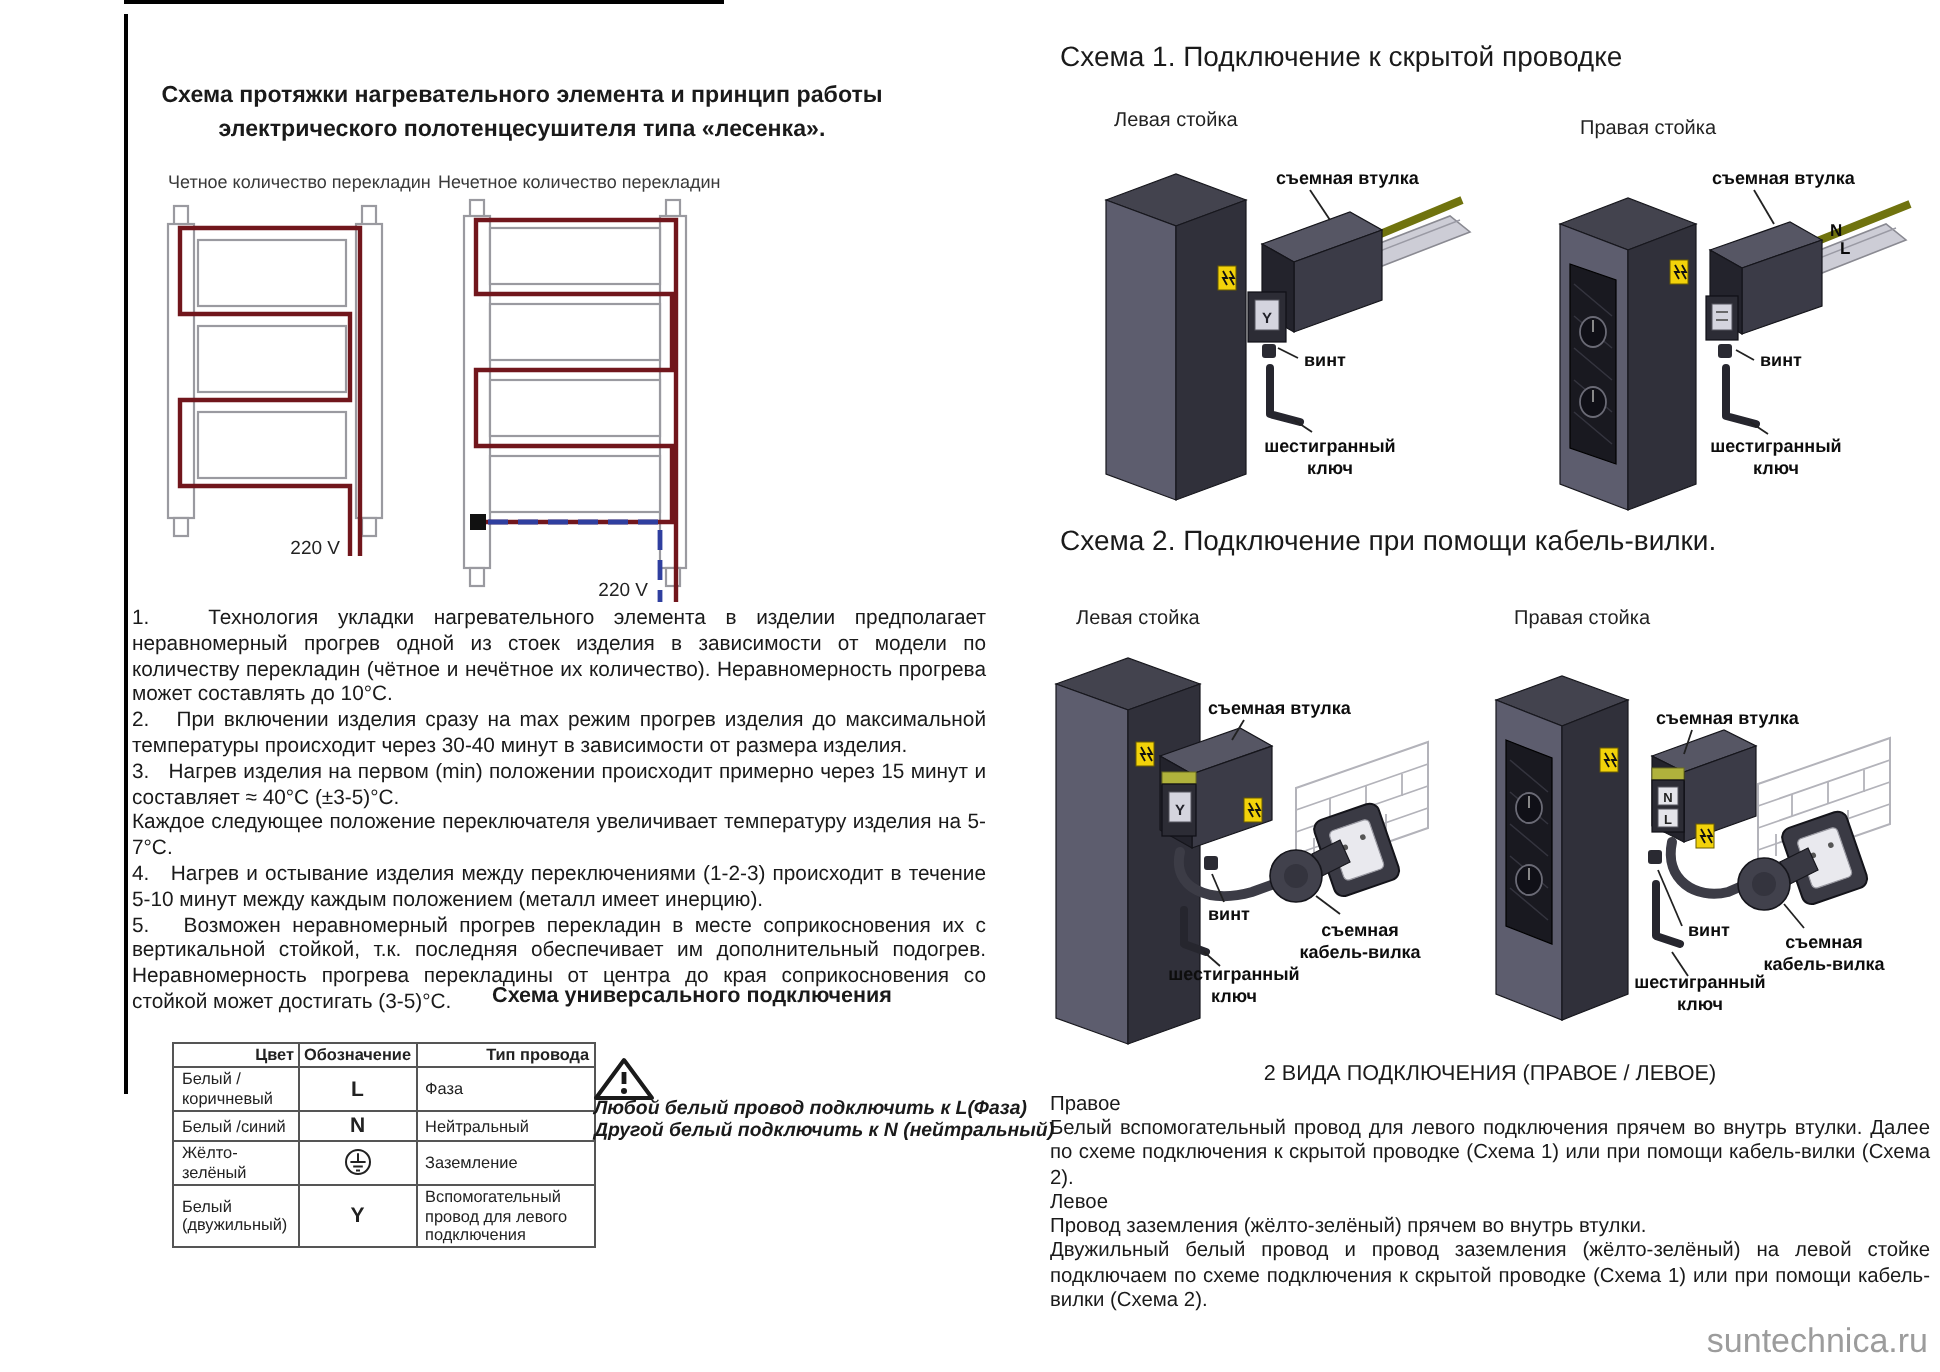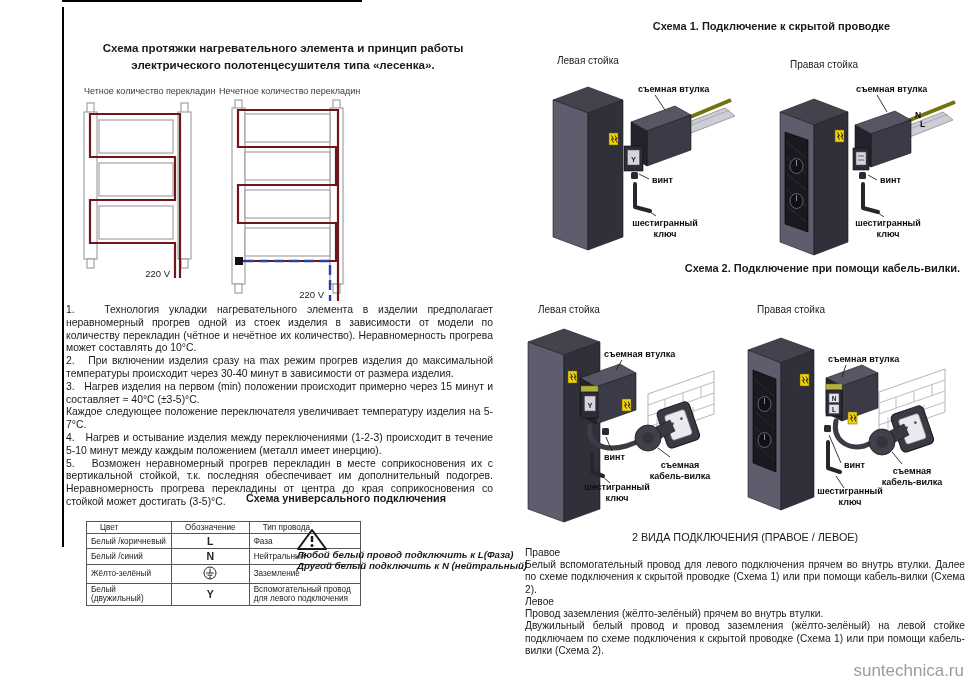--- a/index.html
+++ b/index.html
@@ -2,42 +2,42 @@
 <html><head>
 <meta charset="utf-8">
 <style>
   html,body{margin:0;padding:0;background:#e8e8e8}
   .page{position:relative;width:970px;height:686px;background:#ffffff;
         font-family:"Liberation Sans",sans-serif;color:#1a1a1a;overflow:hidden}
   .abs{position:absolute}
   .scan-top{left:62px;top:0;width:300px;height:2px;background:#000}
   .scan-left{left:62px;top:7px;width:2px;height:540px;background:#000}
 
-  .lt-title{left:76px;top:40px;width:414px;text-align:center;font-weight:bold;
+  .lt-title{left:54px;top:40px;width:414px;text-align:center;font-weight:bold;
             font-size:11.6px;line-height:1.45}
   .cap{font-size:9px;color:#3a3a3a}
   .cap-even{left:84px;top:86px}
   .cap-odd{left:219px;top:86px}
 
   .notes{left:66px;top:304px;width:427px;font-size:10.4px;line-height:1.23;text-align:justify}
   .notes p{margin:0}
 
   .uni-title{left:66px;top:492px;width:380px;text-align:right;font-weight:bold;font-size:10.8px}
   .tblwrap{left:86px;top:521px}
   .uni-table{border-collapse:collapse;font-size:8.2px;line-height:1.15;color:#222}
   .uni-table th,.uni-table td{border:1px solid #555;padding:1px 4px;vertical-align:middle}
-  .uni-table th{font-weight:normal;text-align:left;padding:1px 13px}
+  .uni-table th{font-weight:bold;text-align:right;padding:1px 2px}
   .c1{width:58px}.c2{width:48px}.c3{width:84px}
   .sym{text-align:center;font-weight:bold;font-size:10.5px}
   .symcell{text-align:center}
 
   .warn-text{left:297px;width:220px;font-weight:bold;font-style:italic;font-size:9.7px;white-space:nowrap}
   .wt1{top:549px}.wt2{top:560px}
 
-  .sch-title{font-weight:bold;font-size:11px;text-align:right}
+  .sch-title{font-weight:normal;font-size:14px;text-align:left}
   .s1-title{left:530px;top:20px;width:360px}
   .s2-title{left:530px;top:262px;width:430px}
   .stand-lbl{font-size:10px;color:#222}
 
   .types{left:525px;top:531px;width:440px;font-size:10.2px;line-height:1.2;text-align:justify}
   .types .t-title{text-align:center;font-weight:normal;font-size:10.8px;margin:0 0 3px 0}
   .types .t-head{margin:0;font-weight:normal}
   .types p{margin:0}
 
   .watermark{right:6px;bottom:5px;font-size:17px;color:#9c9c9c}

